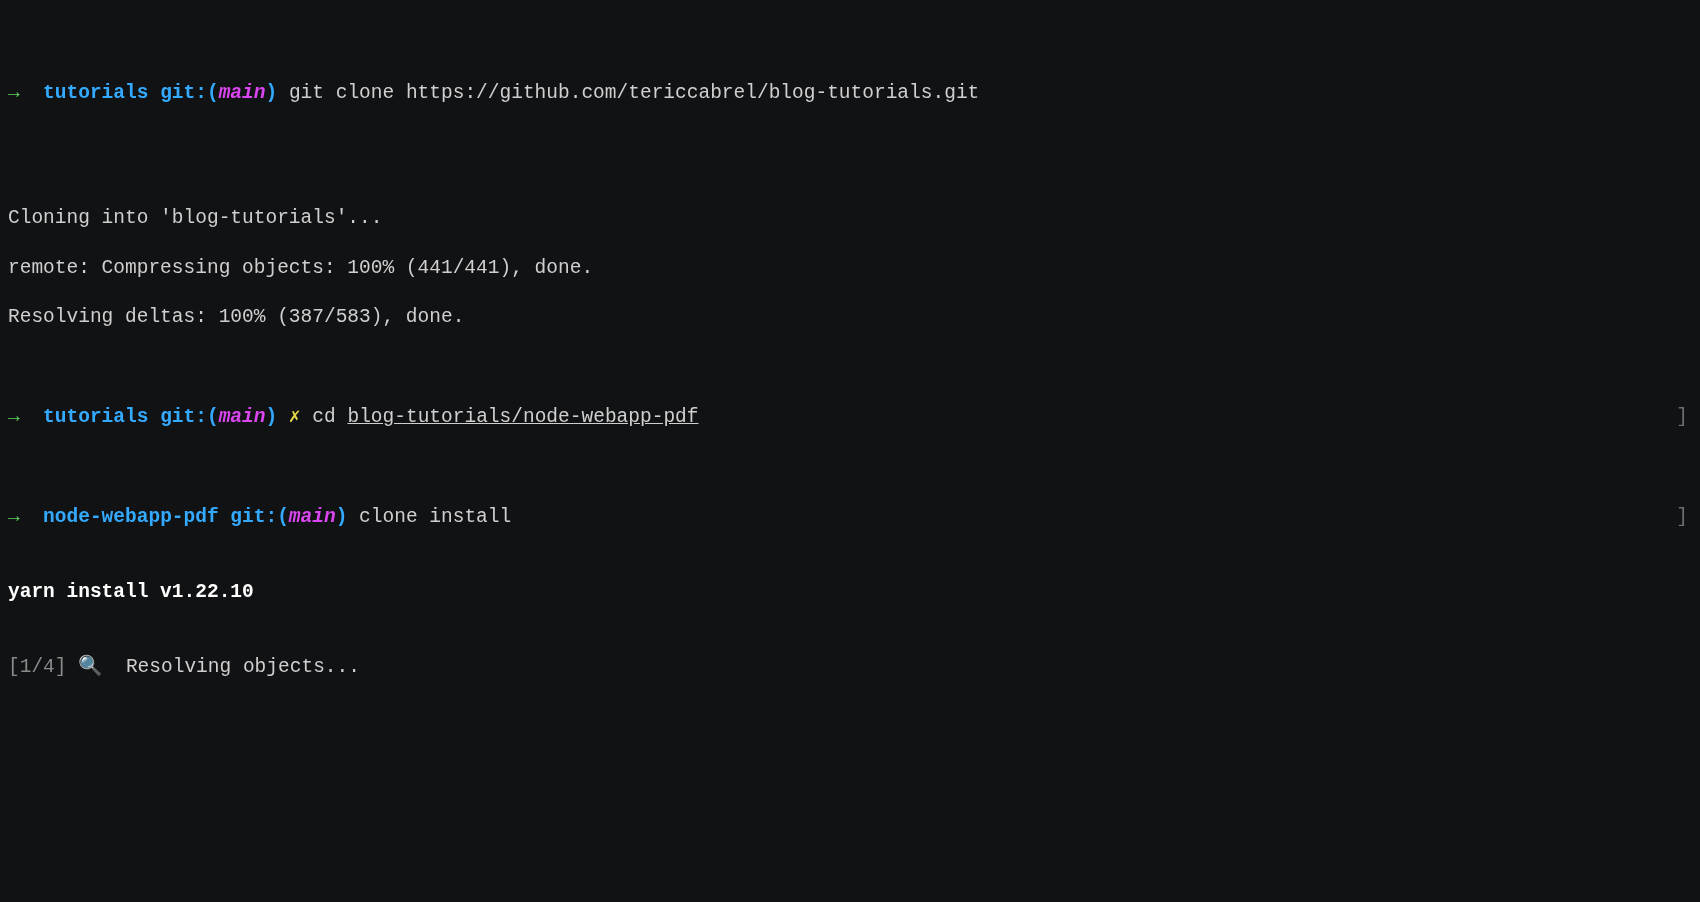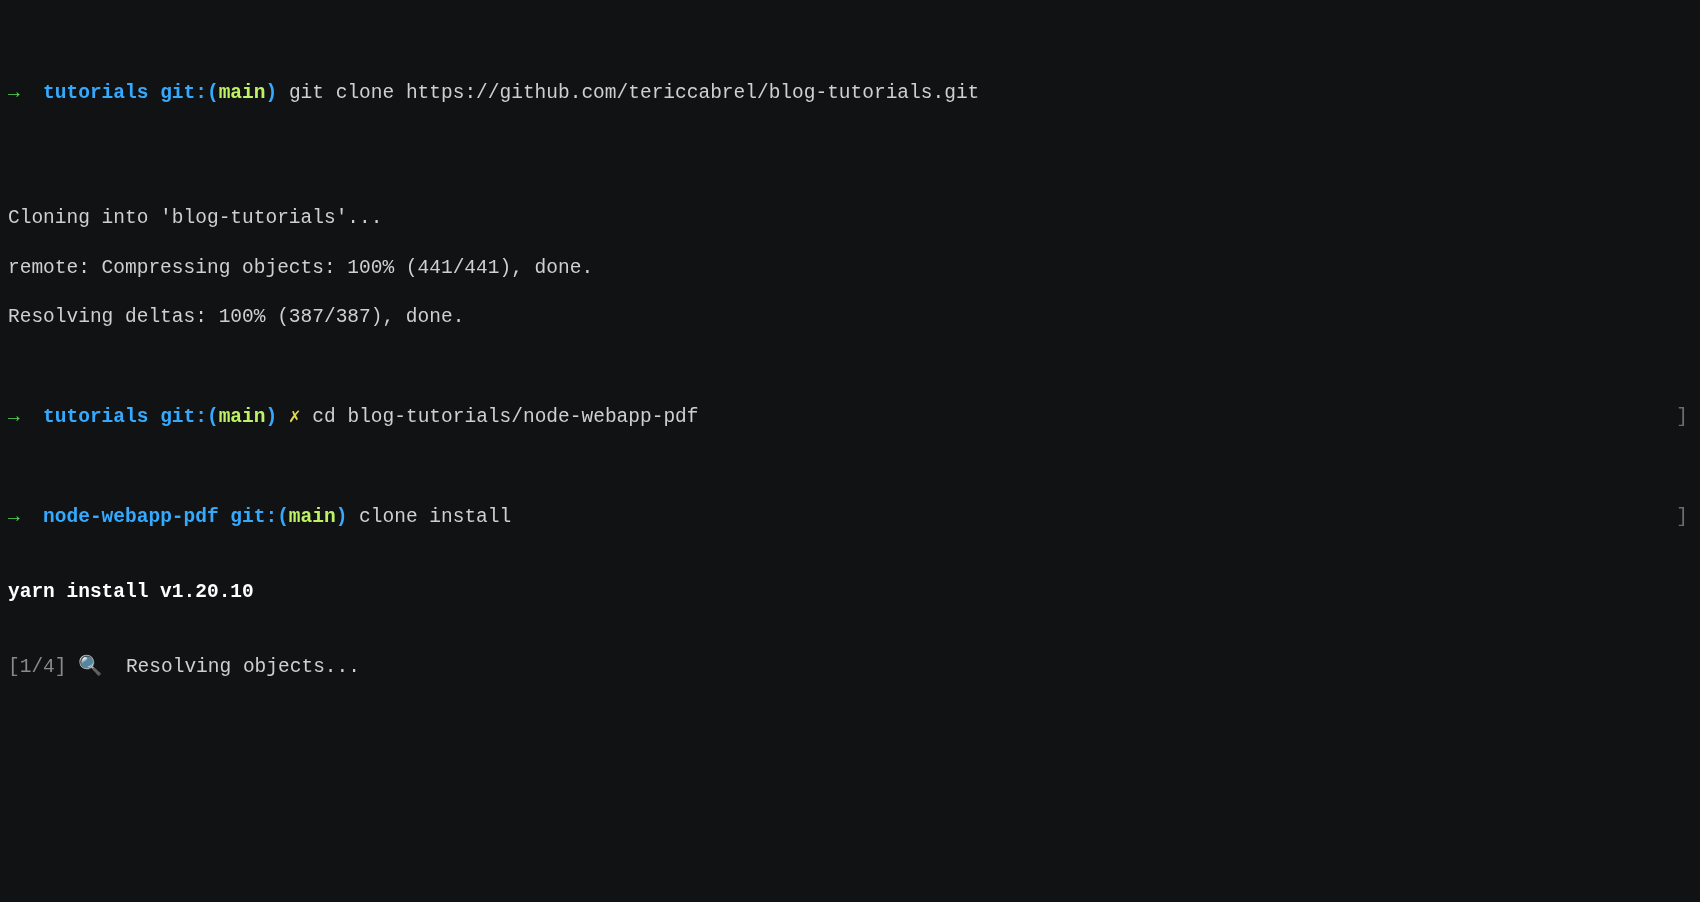--- a/index.html
+++ b/index.html
@@ -15,54 +15,54 @@
     overflow: hidden;
   }
   .term {
     padding: 6px 8px 0 8px;
     white-space: pre;
   }
   .line { white-space: pre; }
   .green  { color: #5cd85c; }
   .cyan   { color: #34aaff; }
   .yellow { color: #e2d84a; }
-  .red    { color: #bef264; }
+  .red    { color: #d946ef; font-style: italic; }
   .gray   { color: #8a8a8a; }
   .dimwhite { color: #cfcfcf; }
   .white  { color: #ffffff; }
   .bold   { font-weight: 700; }
-  .ul     { }
+  .ul     { text-decoration: underline; }
   
   .rmark {
     float: right;
     color: #6d6d6d;
     padding-right: 4px;
   }
 </style>
 </head>
 <body>
 
 <div class="term">
 
 
 <div class="line"><span class="green bold">→  </span><span class="cyan bold">tutorials</span><span class="cyan bold"> git:(</span><span class="red bold">main</span><span class="cyan bold">)</span><span> </span><span class="dimwhite">git clone https://github.com/tericcabrel/blog-tutorials.git</span></div>
 
 
 <div class="line dimwhite"></div>
 <div class="line dimwhite">Cloning into 'blog-tutorials'...</div>
 <div class="line dimwhite">remote: Compressing objects: 100% (441/441), done.</div>
-<div class="line dimwhite">Resolving deltas: 100% (387/387), done.</div>
+<div class="line dimwhite">Resolving deltas: 100% (387/583), done.</div>
 
 
 <div class="line"><span class="green bold">→  </span><span class="cyan bold">tutorials</span><span class="cyan bold"> git:(</span><span class="red bold">main</span><span class="cyan bold">)</span><span class="yellow bold"> ✗ </span><span class="dimwhite">cd </span><span class="dimwhite ul">blog-tutorials/node-webapp-pdf</span><span class="rmark">]</span></div>
 
 
 <div class="line"><span class="green bold">→  </span><span class="cyan bold">node-webapp-pdf</span><span class="cyan bold"> git:(</span><span class="red bold">main</span><span class="cyan bold">)</span><span class="dimwhite"> clone install</span><span class="rmark">]</span></div>
 
-<div class="line white bold">yarn install v1.20.10</div>
+<div class="line white bold">yarn install v1.22.10</div>
 
 <div class="line"><span class="gray">[1/4]</span><span> </span><span>🔍</span><span class="dimwhite">  Resolving objects...</span></div>
 
 
 
 
 
 
 
 

